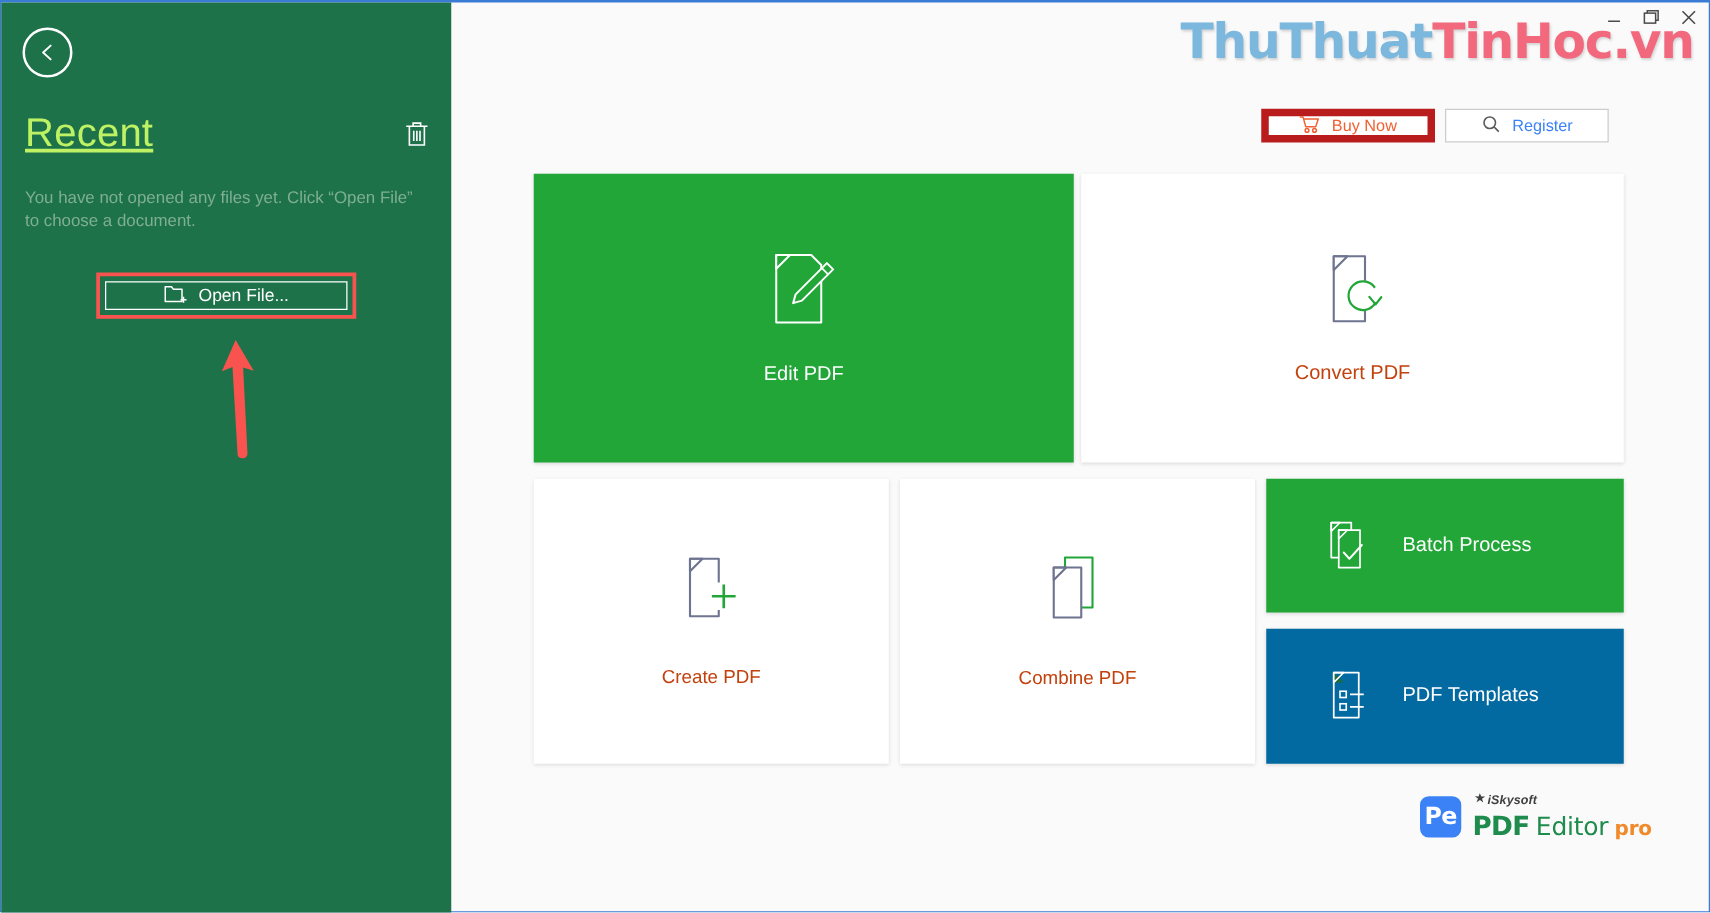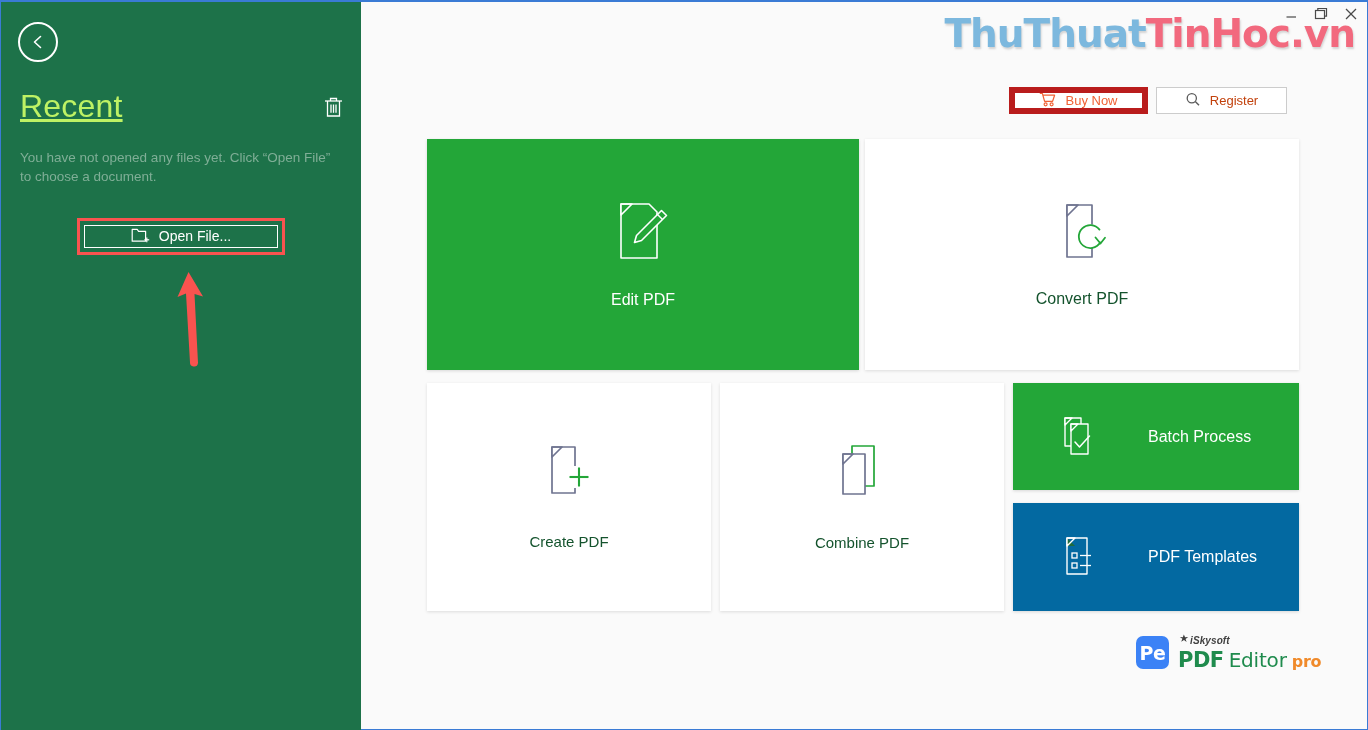--- a/index.html
+++ b/index.html
@@ -124,38 +124,38 @@
   .tb {
     height: 27px;
     display: flex; align-items: center; justify-content: center;
     gap: 9px;
     font-size: 13px;
     background: #ffffff;
     cursor: pointer;
     padding: 0 14px;
   }
   .tb-buy { border: 6px solid #b91c1c; color: #f06134; width: 139px; }
-  .tb-reg { border: 1px solid #cccccc; color: #c2410c; width: 131px; }
+  .tb-reg { border: 1px solid #cccccc; color: #3b82f6; width: 131px; }
 
   
   .tile {
     position: absolute;
     background: #ffffff;
     box-shadow: 0 1px 3px rgba(0,0,0,0.12);
     cursor: pointer;
     overflow: hidden;
   }
   .tile-vert {
     display: flex; flex-direction: column;
     align-items: center; justify-content: center;
   }
   .tile-vert .tile-icon { line-height: 0; }
   .tile-vert .tile-label {
     font-size: 15px;
-    color: #14532d;
+    color: #c2410c;
   }
   .tile-green .tile-label, .tile-dark .tile-label { color: #ffffff; }
   .tile-green { background: #23a638; box-shadow: 0 1px 3px rgba(0,0,0,0.14); }
   .tile-dark  { background: #0369a1; box-shadow: 0 1px 3px rgba(0,0,0,0.14); }
 
   #tile-edit    { left: 426px; top: 137px; width: 432px; height: 231px; }
   #tile-edit .tile-icon { margin-bottom: 30px; }
   #tile-edit .tile-label { font-size: 16px; }
 
   #tile-convert { left: 864px; top: 137px; width: 434px; height: 231px; }
@@ -168,21 +168,21 @@
   #tile-combine { left: 719px; top: 381px; width: 284px; height: 228px; }
   #tile-combine .tile-icon { margin-bottom: 36px; }
 
   .tile-horiz {
     display: flex; flex-direction: row;
     align-items: center;
   }
   .tile-horiz .tile-icon { line-height: 0; margin-left: 48px; }
   .tile-horiz .tile-label {
     font-size: 16px;
-    margin-left: 49px;
+    margin-left: 23px;
   }
   #tile-batch   { left: 1012px; top: 381px; width: 286px; height: 107px; }
   #tile-templates { left: 1012px; top: 501px; width: 286px; height: 108px; }
 
   
   .brand {
     position: absolute;
     left: 1135px; top: 632px;
     display: flex; align-items: center; gap: 9px;
   }

